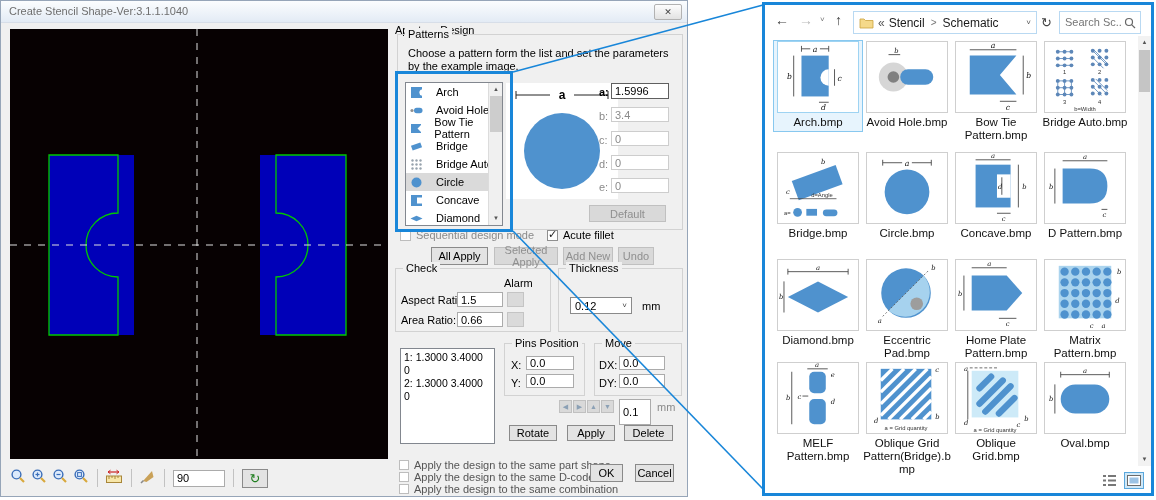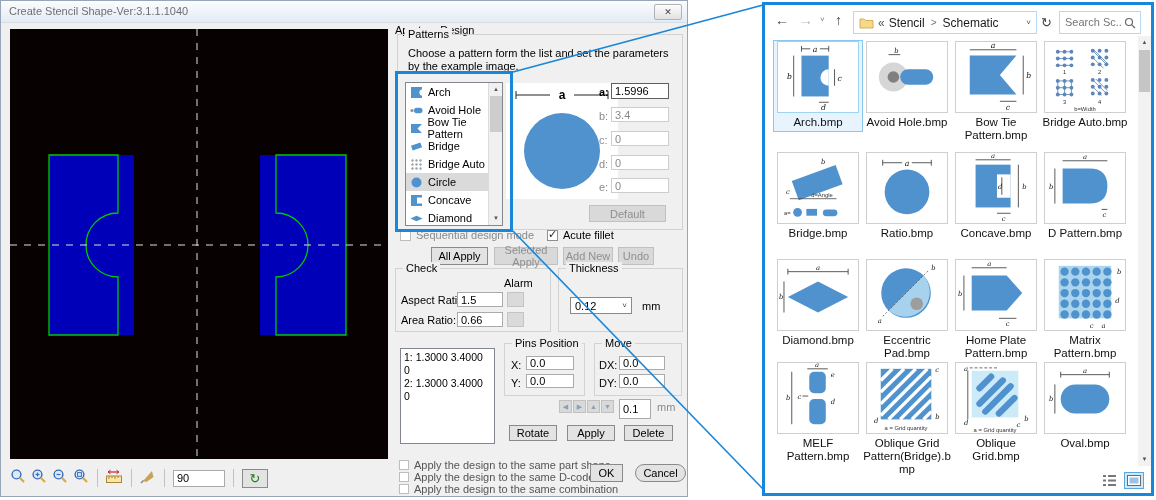--- a/index.html
+++ b/index.html
@@ -20,21 +20,21 @@
   .tin { font-size:11px; background:#fff; border:1px solid #ababab; padding:0 3px; color:#000; font-family:"Liberation Sans",sans-serif; }
   .tin-dis { color:#8a8a8a; border-color:#cdcdcd; }
   .btn { font-size:11px; color:#000; background:#e3e3e3; border:1px solid #8a8a8a; text-align:center; display:flex; align-items:center; justify-content:center; }
   .btn-dis { background:#d9d9d9; color:#8f8f8f; border-color:#c0c0c0; }
   .cb { width:11px; height:11px; background:#fff; border:1px solid #8f8f8f; position:relative; display:inline-block; }
   .cb.dis { border-color:#bdbdbd; }
   .cb.checked::after { content:"✓"; position:absolute; left:0px; top:-3px; font-size:11px; color:#1a1a1a; }
   .cbrow { display:flex; align-items:center; gap:5px; }
   
   #plist { left:404px; top:81px; width:98px; height:144px; background:#fff; border:1px solid #82878f; overflow:hidden; }
-  .plitem { height:18px; display:flex; align-items:center; gap:5px; padding-left:4px; font-size:11px; color:#000; }
+  .plitem { height:18px; display:flex; align-items:center; gap:13px; padding-left:4px; font-size:11px; color:#000; }
   .plitem.sel { background:#dadada; }
   #plist-sb { position:absolute; right:0; top:0; bottom:0; width:14px; background:#f0f0f0; border-left:1px solid #dcdcdc; }
   .sb-arrow { width:14px; height:13px; font-size:6px; color:#555; text-align:center; line-height:13px; }
   #plist-thumb { position:absolute; top:13px; left:1px; width:12px; height:36px; background:#cdcdcd; }
   
   #preview { left:505px; top:82px; width:112px; height:116px; background:#fff; }
   
   .callout { border:3px solid #1886d9; background:transparent; pointer-events:none; z-index:40; }
   
   #explorer { left:762px; top:2px; width:392px; height:494px; border:3px solid #1886d9; background:#fff; }
@@ -272,41 +272,41 @@
     </div>
     <div class="abs lbl" style="left:598px;top:358px;">DX:</div>
     <input class="abs tin" style="left: 618px; top: 355px; width: 46px; height: 14px;" value="0.0">
     <div class="abs lbl" style="left:598px;top:376px;">DY:</div>
     <input class="abs tin" style="left: 618px; top: 373px; width: 46px; height: 14px;" value="0.0">
 
     <div class="abs btn btn-dis" style="left:558px;top:399px;width:13px;height:13px;font-size:7px;color:#8ba0b5;">◀</div>
     <div class="abs btn btn-dis" style="left:572px;top:399px;width:13px;height:13px;font-size:7px;color:#8ba0b5;">▶</div>
     <div class="abs btn btn-dis" style="left:586px;top:399px;width:13px;height:13px;font-size:7px;color:#8ba0b5;">▲</div>
     <div class="abs btn btn-dis" style="left:600px;top:399px;width:13px;height:13px;font-size:7px;color:#8ba0b5;">▼</div>
-    <input class="abs tin" style="left: 618px; top: 398px; width: 32px; height: 20px;" value="0.1">
+    <input class="abs tin" style="left: 618px; top: 398px; width: 32px; height: 26px;" value="0.1">
     <div class="abs lbl lbl-dis" style="left:656px;top:400px;">mm</div>
 
     <div class="abs btn" style="left:508px;top:424px;width:48px;height:16px;">Rotate</div>
     <div class="abs btn" style="left:566px;top:424px;width:48px;height:16px;">Apply</div>
     <div class="abs btn" style="left:623px;top:424px;width:49px;height:16px;">Delete</div>
 
     <div class="abs cbrow" style="left:398px;top:458px;">
       <span class="cb dis" style="width:10px;height:10px;"></span>
       <span class="lbl" style="color:#555;">Apply the design to the same part shape</span>
     </div>
     <div class="abs cbrow" style="left:398px;top:470px;">
       <span class="cb dis" style="width:10px;height:10px;"></span>
       <span class="lbl" style="color:#555;">Apply the design to the same D-code</span>
     </div>
     <div class="abs cbrow" style="left:398px;top:482px;">
       <span class="cb dis" style="width:10px;height:10px;"></span>
       <span class="lbl" style="color:#555;">Apply the design to the same combination</span>
     </div>
     <div class="abs btn" style="left:589px;top:463px;width:33px;height:18px;">OK</div>
-    <div class="abs btn" style="left:634px;top:463px;width:51px;height:18px;border-radius:9px;">Cancel</div>
+    <div class="abs btn" style="left:634px;top:463px;width:39px;height:18px;">Cancel</div>
   </div>
 
   <div class="abs callout" style="left:395px;top:71px;width:118px;height:161px;"></div>
   <svg class="abs" style="left:0;top:0;pointer-events:none;z-index:39;" width="1156" height="500">
     <line x1="513" y1="72" x2="763" y2="5" stroke="#1886d9" stroke-width="1.6"></line>
     <line x1="513" y1="231" x2="763" y2="489" stroke="#1886d9" stroke-width="1.6"></line>
   </svg>
 
   <div id="explorer" class="abs">
 
@@ -469,21 +469,21 @@
       <div class="thumb">
         <svg width="80" height="70" viewBox="0 0 82 72">
           <line x1="16" y1="10" x2="36" y2="10" stroke="#444" stroke-width="0.9"></line>
             <line x1="46" y1="10" x2="66" y2="10" stroke="#444" stroke-width="0.9"></line>
           <line x1="16" y1="7" x2="16" y2="13" stroke="#444" stroke-width="0.9"></line>
             <line x1="66" y1="7" x2="66" y2="13" stroke="#444" stroke-width="0.9"></line>
           <text x="41" y="13" text-anchor="middle" font-size="8" fill="#111">a</text>
           <circle cx="41" cy="40" r="23" fill="#4f92ce"></circle>
         </svg>
       </div>
-      <div class="cap">Ratio.bmp</div>
+      <div class="cap">Circle.bmp</div>
     </div>
     <div class="cell" style="left:187px;top:147px;">
       <div class="thumb">
         <svg width="80" height="70" viewBox="0 0 82 72">
           <rect x="20" y="12" width="36" height="44" fill="#4f92ce"></rect>
           <rect x="42" y="22" width="14" height="24" fill="#fff"></rect>
           <line x1="20" y1="7" x2="56" y2="7" stroke="#444" stroke-width="0.9"></line>
           <text x="38" y="5.5" text-anchor="middle" font-size="7" fill="#111">a</text>
           <line x1="64" y1="12" x2="64" y2="56" stroke="#444" stroke-width="0.9"></line>
           <text x="68" y="37" font-size="7" fill="#111">b</text>

